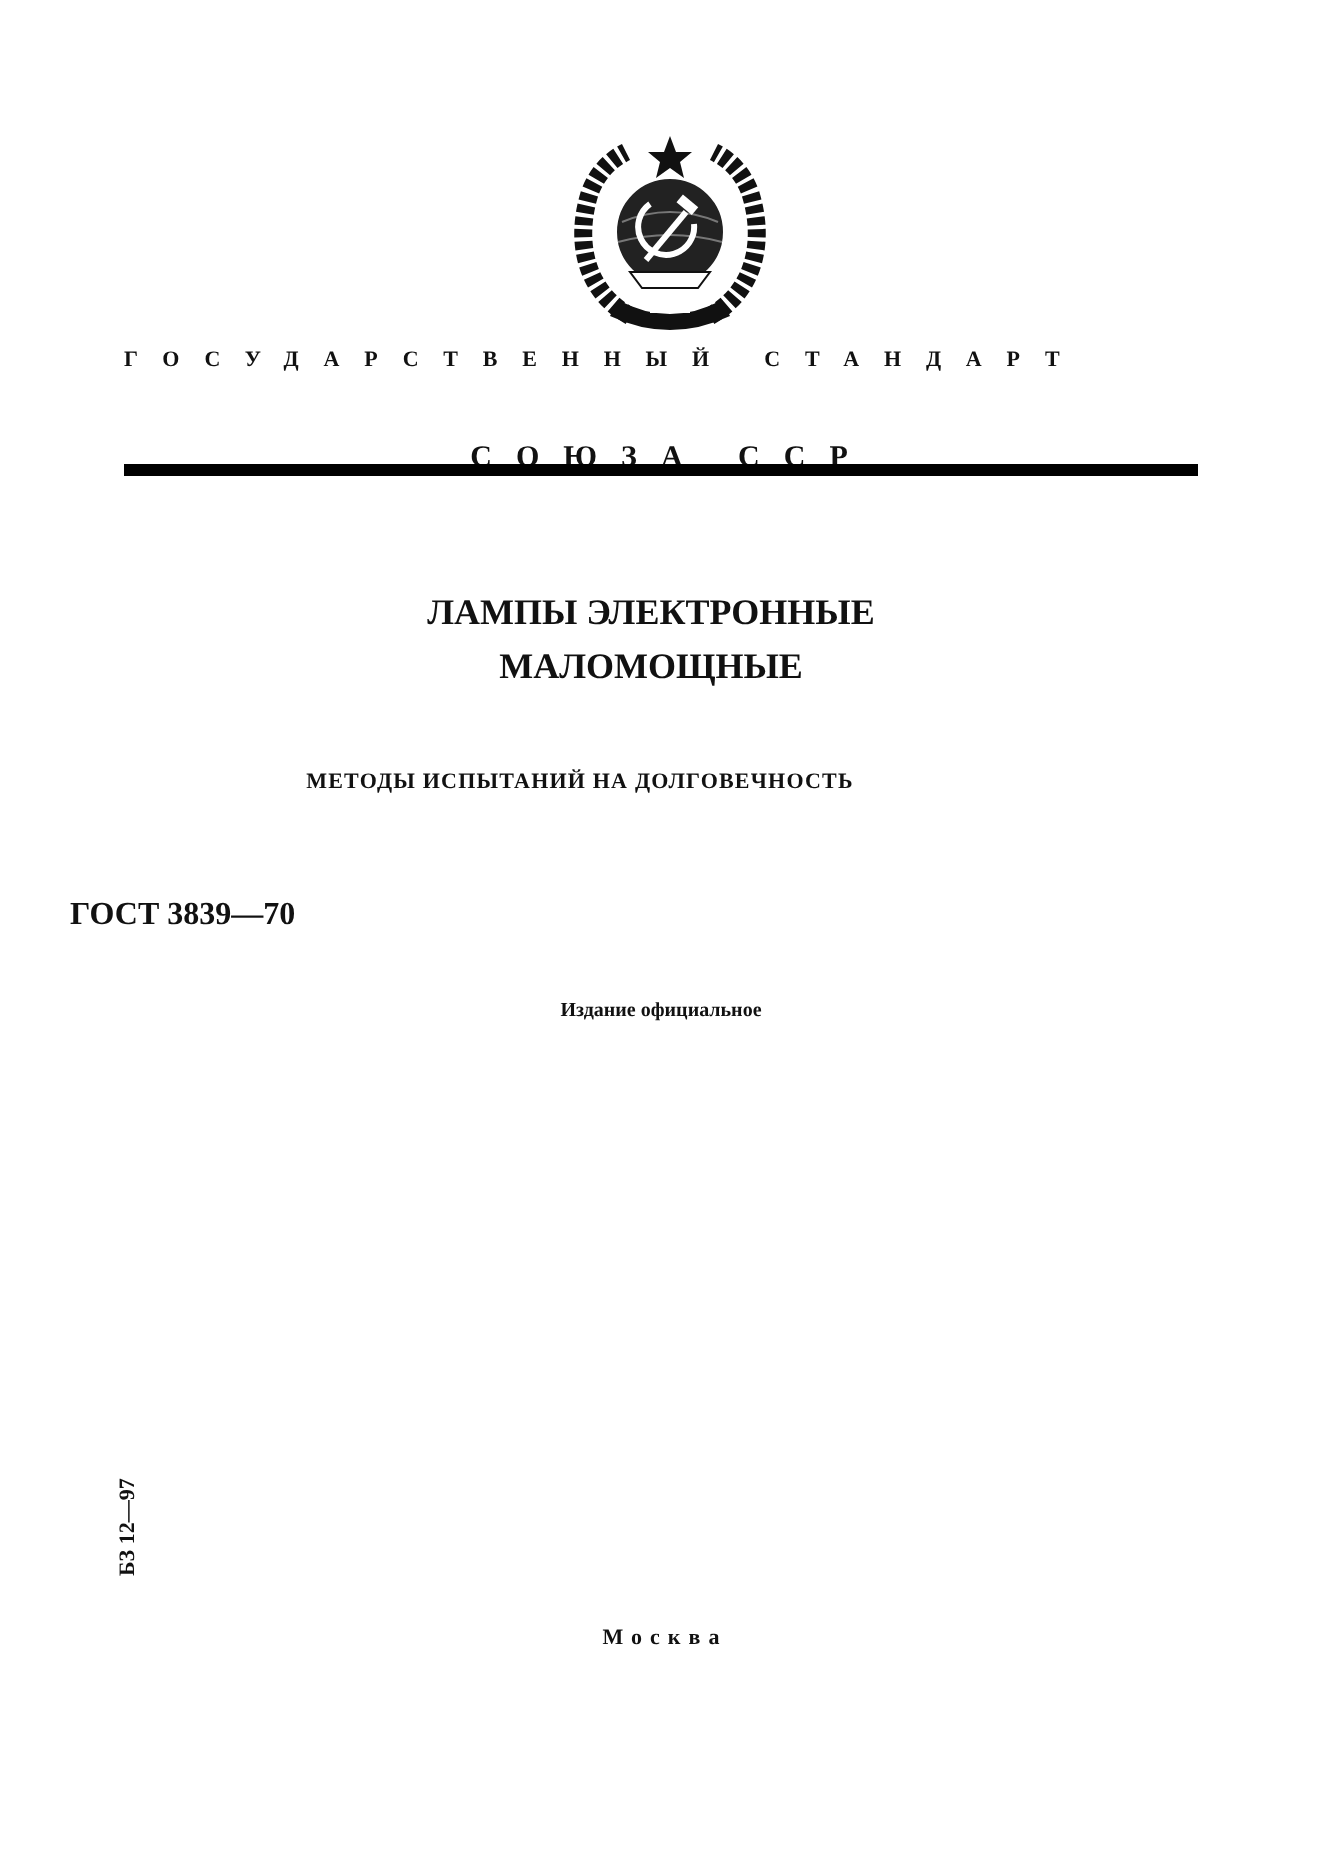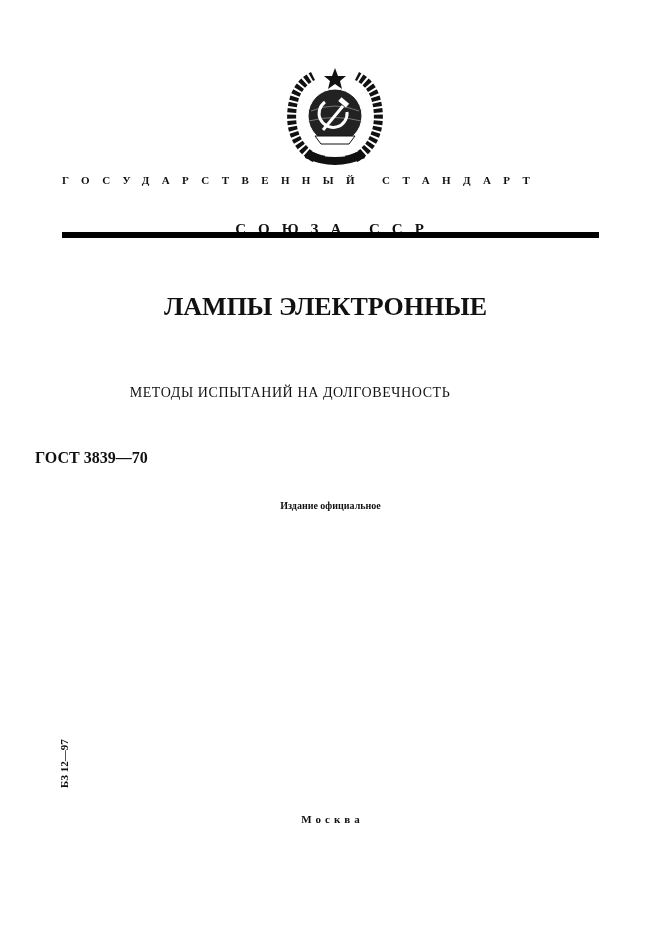--- a/index.html
+++ b/index.html
@@ -13,26 +13,26 @@
   .line1 {
     left: 62px; width: 538px; top: 174px; font-size: 11px; font-weight: bold;
     letter-spacing: 12.4px; white-space: nowrap; text-align: left;
   }
   .line2 {
     left: 0; width: 661px; top: 190px; font-size: 15px; font-weight: bold;
     letter-spacing: 12px; text-align: center; padding-left: 10px; box-sizing: border-box; margin-top: 31px;
   }
   .rule { left: 62px; width: 537px; top: 232px; height: 6px; background: #000; }
   .title {
-    left: 0; width: 651px; top: 293px; text-align: center; font-size: 26px;
+    left: 0; width: 651px; top: 293px; text-align: center; font-size: 18px;
     font-weight: bold; line-height: 27px;
   }
   .subtitle {
-    left: 0; width: 580px; top: 385px; text-align: center; font-size: 14px;
-    font-weight: normal; letter-spacing: 0.6px;
+    left: 0; width: 580px; top: 385px; text-align: center; font-size: 11px;
+    font-weight: bold; letter-spacing: 0.6px;
   }
   .gost {
     left: 0; width: 661px; top: 449px; text-align: left; font-size: 16px;
     font-weight: bold;
     padding-left: 35px;
   }
   .edition {
     left: 0; width: 661px; top: 500px; text-align: center; font-size: 10px;
     font-weight: bold;
   }
@@ -73,20 +73,21 @@
   </svg>
 </div>
 
 <div class="abs line1">ГОСУДАРСТВЕННЫЙ СТАНДАРТ</div>
 <div class="abs line2">СОЮЗА ССР</div>
 
 <div class="abs rule"></div>
 
 <div class="abs title">
   <div>ЛАМПЫ ЭЛЕКТРОННЫЕ</div>
+  <div>МАЛОМОЩНЫЕ</div>
 </div>
 
 <div class="abs subtitle">МЕТОДЫ ИСПЫТАНИЙ НА ДОЛГОВЕЧНОСТЬ</div>
 
 <div class="abs gost">ГОСТ 3839—70</div>
 
 <div class="abs edition">Издание официальное</div>
 
 <div class="abs side">БЗ 12—97</div>
 

